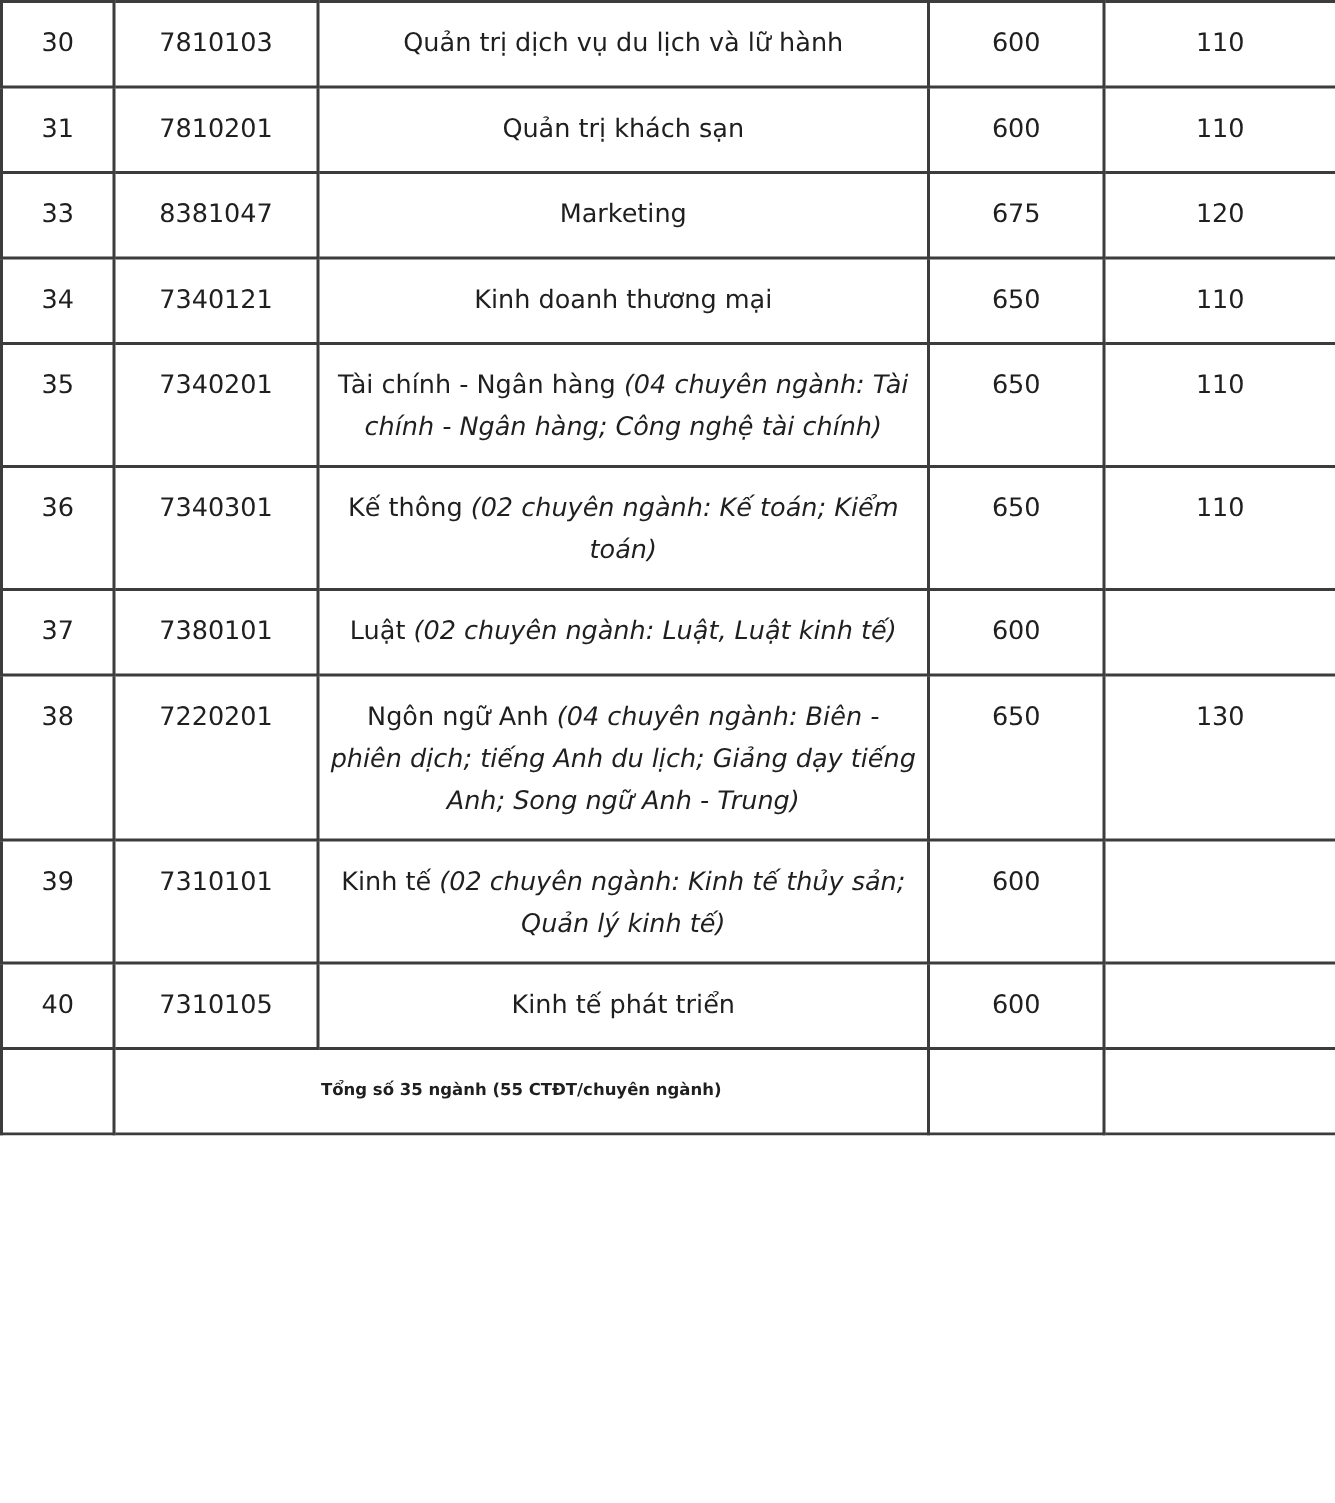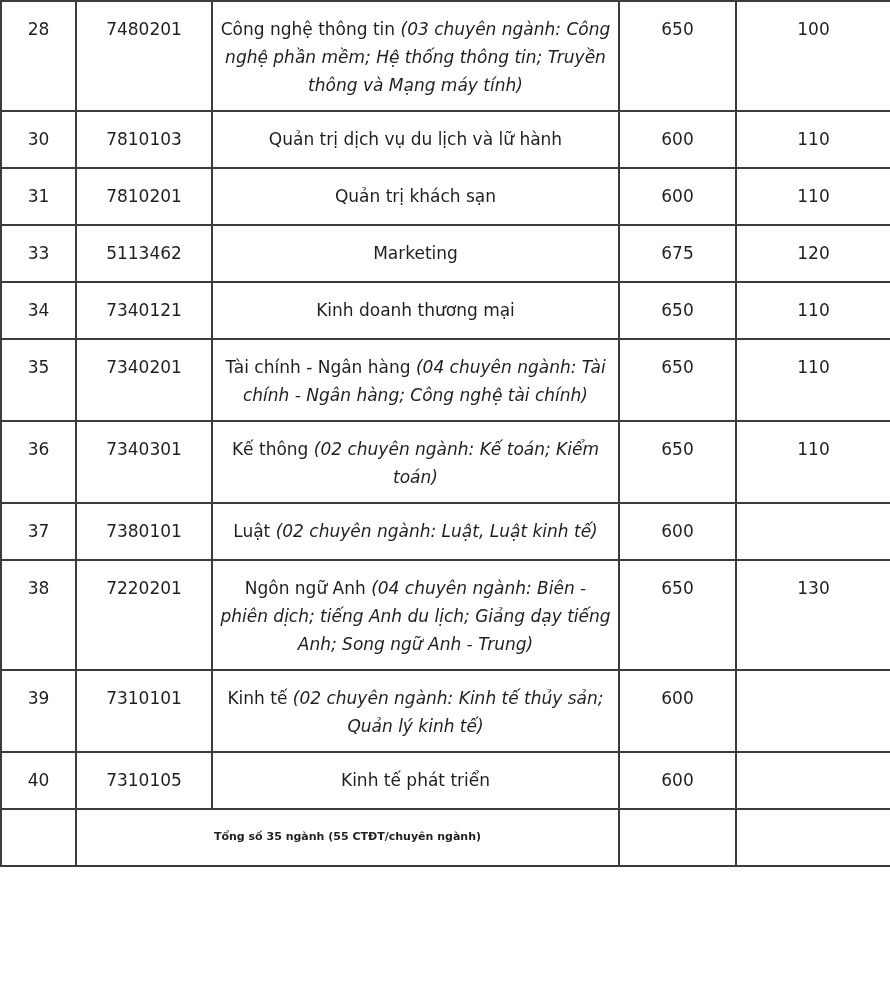--- a/index.html
+++ b/index.html
@@ -52,27 +52,20 @@
 <table class="doc-table">
   <colgroup>
     <col style="width:75px">
     <col style="width:136px">
     <col style="width:407px">
     <col style="width:117px">
     <col style="width:155px">
   </colgroup>
   <tbody id="table-body">
 
-  <tr>
-    <td>28</td>
-    <td>7480201</td>
-    <td class="cell-name"><span>Công nghệ thông tin</span><i> (03 chuyên ngành: Công nghệ phần mềm; Hệ thống thông tin; Truyền thông và Mạng máy tính)</i></td>
-    <td>650</td>
-    <td>100</td>
-  </tr>
 
 
   <tr>
     <td>30</td>
     <td>7810103</td>
     <td class="cell-name"><span>Quản trị dịch vụ du lịch và lữ hành</span><i></i></td>
     <td>600</td>
     <td>110</td>
   </tr>
 
@@ -80,21 +73,21 @@
     <td>31</td>
     <td>7810201</td>
     <td class="cell-name"><span>Quản trị khách sạn</span><i></i></td>
     <td>600</td>
     <td>110</td>
   </tr>
 
 
   <tr>
     <td>33</td>
-    <td>5113462</td>
+    <td>8381047</td>
     <td class="cell-name"><span>Marketing</span><i></i></td>
     <td>675</td>
     <td>120</td>
   </tr>
 
   <tr>
     <td>34</td>
     <td>7340121</td>
     <td class="cell-name"><span>Kinh doanh thương mại</span><i></i></td>
     <td>650</td>

